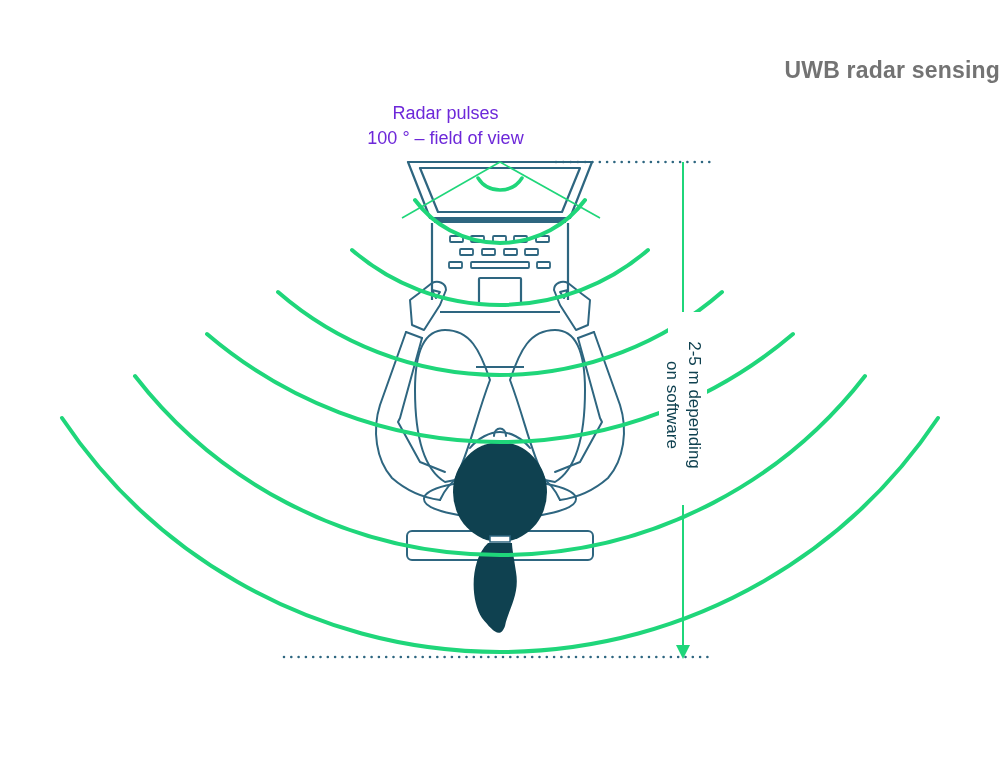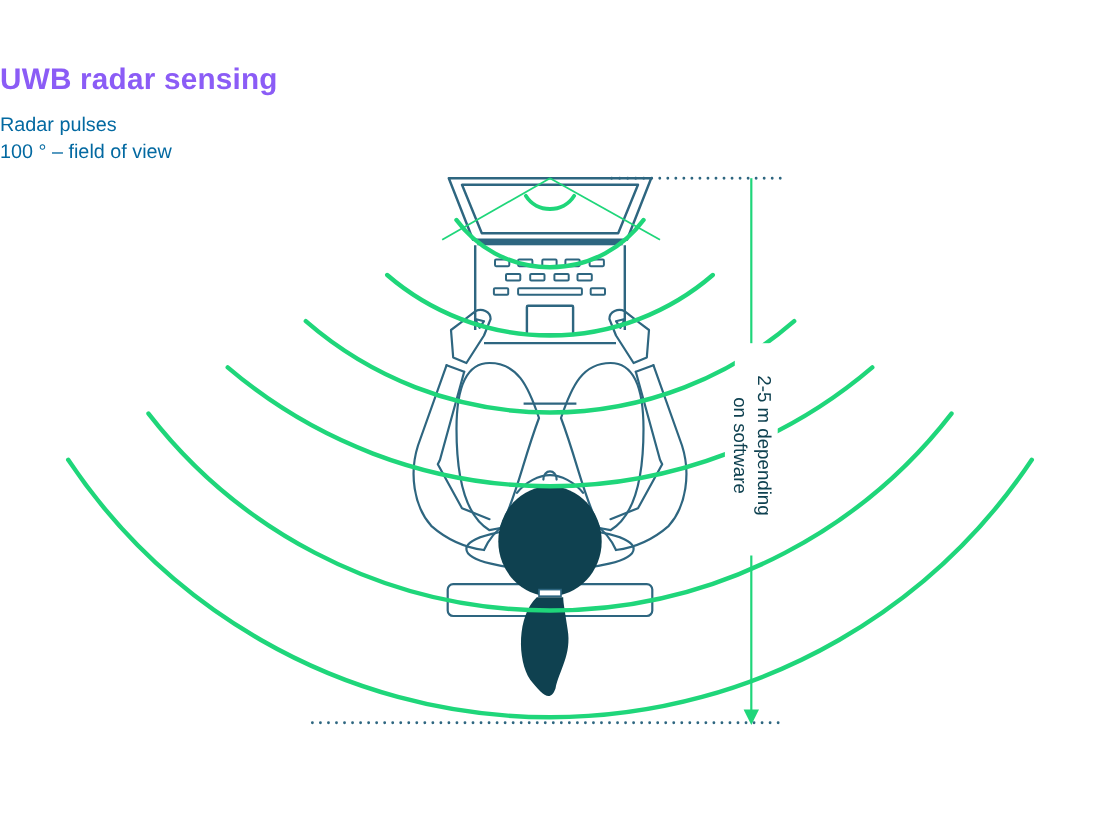--- a/index.html
+++ b/index.html
@@ -1,19 +1,19 @@
 <!DOCTYPE html>
 <html><head>
 <meta charset="utf-8">
 <style>
   html, body { margin: 0; padding: 0; background: #ffffff; }
   body { width: 1000px; height: 757px; position: relative; overflow: hidden; font-family: "Liberation Sans", "DejaVu Sans", sans-serif; }
   #diagram { position: absolute; left: 0; top: 0; width: 1000px; height: 757px; }
-  .title { position: absolute; left: 0; width: 1000px; top: 57px; text-align: left; font-size: 27px; font-weight: bold; color: #8b5cf6; letter-spacing: 0.2px; }
-  .sub { position: absolute; left: 0; width: 891px; text-align: left; font-size: 18px; color: #0369a1; }
+  .title { position: absolute; left: 0; width: 1000px; top: 57px; text-align: right; font-size: 23px; font-weight: bold; color: #737373; letter-spacing: 0.2px; }
+  .sub { position: absolute; left: 0; width: 891px; text-align: center; font-size: 18px; color: #6d28d9; }
   .sub1 { top: 103px; }
   .sub2 { top: 128px; }
   .vlabel { position: absolute; left: 683px; top: 405px; transform: translate(-50%, -50%) rotate(90deg); transform-origin: center; white-space: nowrap; text-align: center; font-size: 17px; line-height: 22px; color: #0f4150; background: #ffffff; padding: 2px 0; }
   .vlabel span { display: block; }
 </style>
 </head>
 <body>
 
 <svg id="diagram" viewBox="0 0 1000 757" xmlns="http://www.w3.org/2000/svg">
 

